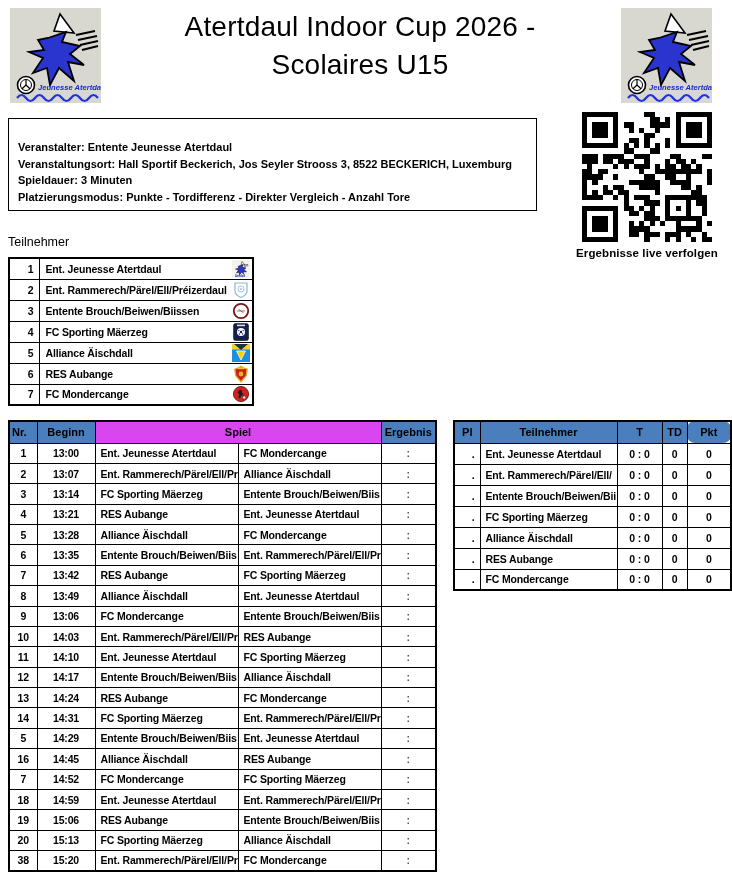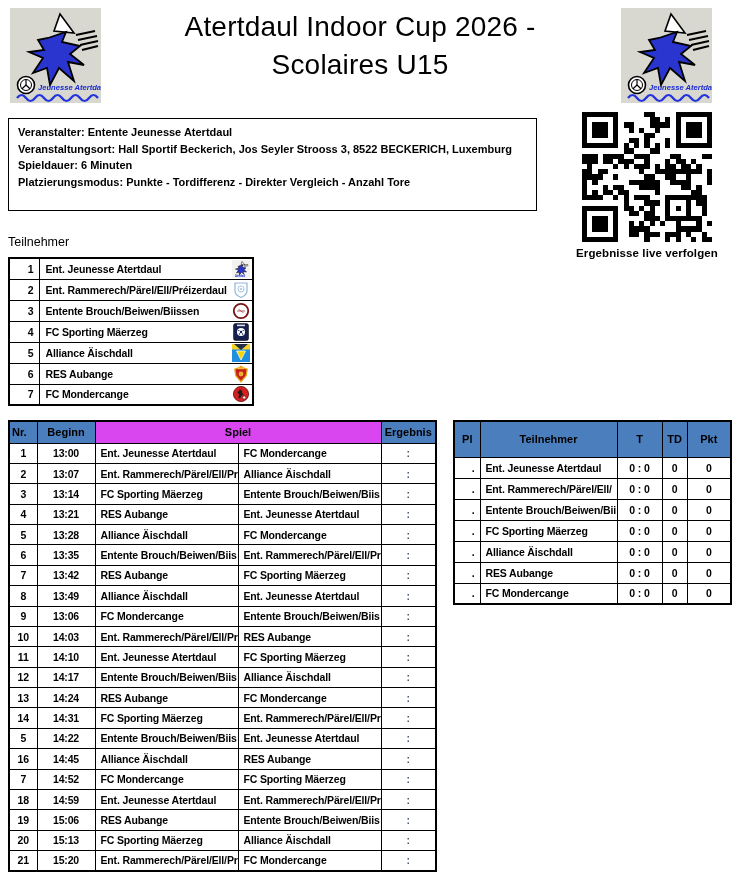--- a/index.html
+++ b/index.html
@@ -16,21 +16,21 @@
     left:100px; top:8px; width:520px; text-align:center;
     font-size:28px; line-height:38px; font-weight:500; letter-spacing:.2px;
   }
   .logo-box { width:91px; height:95px; }
   .logo-left { left:10px; top:8px; }
   .logo-right { left:621px; top:8px; }
 
   
   .info-box {
     left:8px; top:118px; width:529px; height:93px;
-    border:1.5px solid #000; padding:5px 9px; overflow:hidden;
+    border:1.5px solid #000; padding:20px 9px; overflow:hidden;
   }
   .info-line {
     font-size:11px; font-weight:700; line-height:16.6px; white-space:nowrap;
   }
 
   
   .qr-wrap { left:582px; top:112px; width:130px; height:130px; }
   .qr-label {
     left:552px; top:247px; width:190px; text-align:center;
     font-size:11.5px; font-weight:600; letter-spacing:.1px;
@@ -63,21 +63,21 @@
   .schedule thead tr { height:22px; }
   .schedule tbody tr { height:20.38px; }
   .s-nr { text-align:center; }
   .s-time { text-align:center; }
   .s-team { text-align:left; padding-left:5px; }
   .s-result { text-align:center; color:#44546a; font-weight:700; }
   .th-nr { text-align:left; padding-left:3px; }
 
   
   .standings { left:453px; top:420px; width:277px; }
-  .standings thead tr { height:36px; }
+  .standings thead tr { height:22px; }
   .standings tbody tr { height:21px; }
   .st-pl { text-align:right; padding-right:5px; }
   .st-name { text-align:left; padding-left:5px; }
   .st-t { text-align:center; letter-spacing:1px; }
   .st-td, .st-pkt { text-align:center; }
 </style>
 </head>
 <body>
 
 <div class="abs logo-box logo-left">
@@ -123,21 +123,21 @@
     <line x1="16" y1="77" x2="11.8" y2="81" stroke="#000" stroke-width="1.2"></line>
     <line x1="16" y1="77" x2="20.2" y2="81" stroke="#000" stroke-width="1.2"></line>
     <text x="28" y="82" font-size="7.6" font-weight="bold" font-style="italic" font-family="Liberation Sans, sans-serif" fill="#1b2bd0">Jeunesse Atertdaul</text>
     <path d="M7,90 q4.5,-6 9,0 t9,0 t9,0 t9,0 t9,0 t9,0 t9,0 t9,0 t9,0" fill="none" stroke="#2233dd" stroke-width="2.2"></path>
   </svg>
 </div>
 
 <div class="abs info-box">
   <div class="info-line">Veranstalter: Entente Jeunesse Atertdaul</div>
   <div class="info-line">Veranstaltungsort: Hall Sportif Beckerich, Jos Seyler Strooss 3, 8522 BECKERICH, Luxemburg</div>
-  <div class="info-line">Spieldauer: 6 Minuten</div>
+  <div class="info-line">Spieldauer: 3 Minuten</div>
   <div class="info-line">Platzierungsmodus: Punkte - Tordifferenz - Direkter Vergleich - Anzahl Tore</div>
 </div>
 
 <div class="abs qr-wrap">
   <svg id="qr-svg" viewBox="0 0 25 25" width="130" height="130" shape-rendering="crispEdges" xmlns="http://www.w3.org/2000/svg">
     <rect x="0" y="0" width="25" height="25" fill="#fff"></rect>
   <rect x="0" y="0" width="7" height="7" fill="#000"></rect>
       <rect x="1" y="1" width="5" height="5" fill="#fff"></rect>
       <rect x="2" y="2" width="3" height="3" fill="#000"></rect>
       <rect x="18" y="0" width="7" height="7" fill="#000"></rect>
@@ -606,21 +606,21 @@
       <tr>
         <td class="s-nr">14</td>
         <td class="s-time">14:31</td>
         <td class="s-team">FC Sporting Mäerzeg</td>
         <td class="s-team">Ent. Rammerech/Pärel/Ell/Pr</td>
         <td class="s-result" style="color: rgb(68, 84, 106);">:</td>
       </tr>
 
       <tr>
         <td class="s-nr">5</td>
-        <td class="s-time">14:22</td>
+        <td class="s-time">14:29</td>
         <td class="s-team">Entente Brouch/Beiwen/Biis</td>
         <td class="s-team">Ent. Jeunesse Atertdaul</td>
         <td class="s-result" style="color: rgb(68, 84, 106);">:</td>
       </tr>
 
       <tr>
         <td class="s-nr">16</td>
         <td class="s-time">14:45</td>
         <td class="s-team">Alliance Äischdall</td>
         <td class="s-team">RES Aubange</td>
@@ -653,21 +653,21 @@
 
       <tr>
         <td class="s-nr">20</td>
         <td class="s-time">15:13</td>
         <td class="s-team">FC Sporting Mäerzeg</td>
         <td class="s-team">Alliance Äischdall</td>
         <td class="s-result" style="color: rgb(68, 84, 106);">:</td>
       </tr>
 
       <tr>
-        <td class="s-nr">21</td>
+        <td class="s-nr">38</td>
         <td class="s-time">15:20</td>
         <td class="s-team">Ent. Rammerech/Pärel/Ell/Pr</td>
         <td class="s-team">FC Mondercange</td>
         <td class="s-result" style="color: rgb(68, 84, 106);">:</td>
       </tr>
 
   </tbody>
 </table>
 
 <table class="abs grid standings">
@@ -677,21 +677,21 @@
       <col style="width:45px">
       <col style="width:25px">
       <col style="width:44px">
   </colgroup>
   <thead>
     <tr>
       <th style="background: rgb(74, 126, 189);">Pl</th>
       <th style="background: rgb(74, 126, 189);">Teilnehmer</th>
       <th style="background: rgb(74, 126, 189);">T</th>
       <th style="background: rgb(74, 126, 189);">TD</th>
-      <th style="background: rgb(74, 126, 189);">Pkt</th>
+      <th style="background: rgb(74, 126, 189); border-radius: 8px;">Pkt</th>
     </tr>
   </thead>
   <tbody>
 
       <tr>
         <td class="st-pl">.</td>
         <td class="st-name">Ent. Jeunesse Atertdaul</td>
         <td class="st-t">0 : 0</td>
         <td class="st-td">0</td>
         <td class="st-pkt">0</td>

